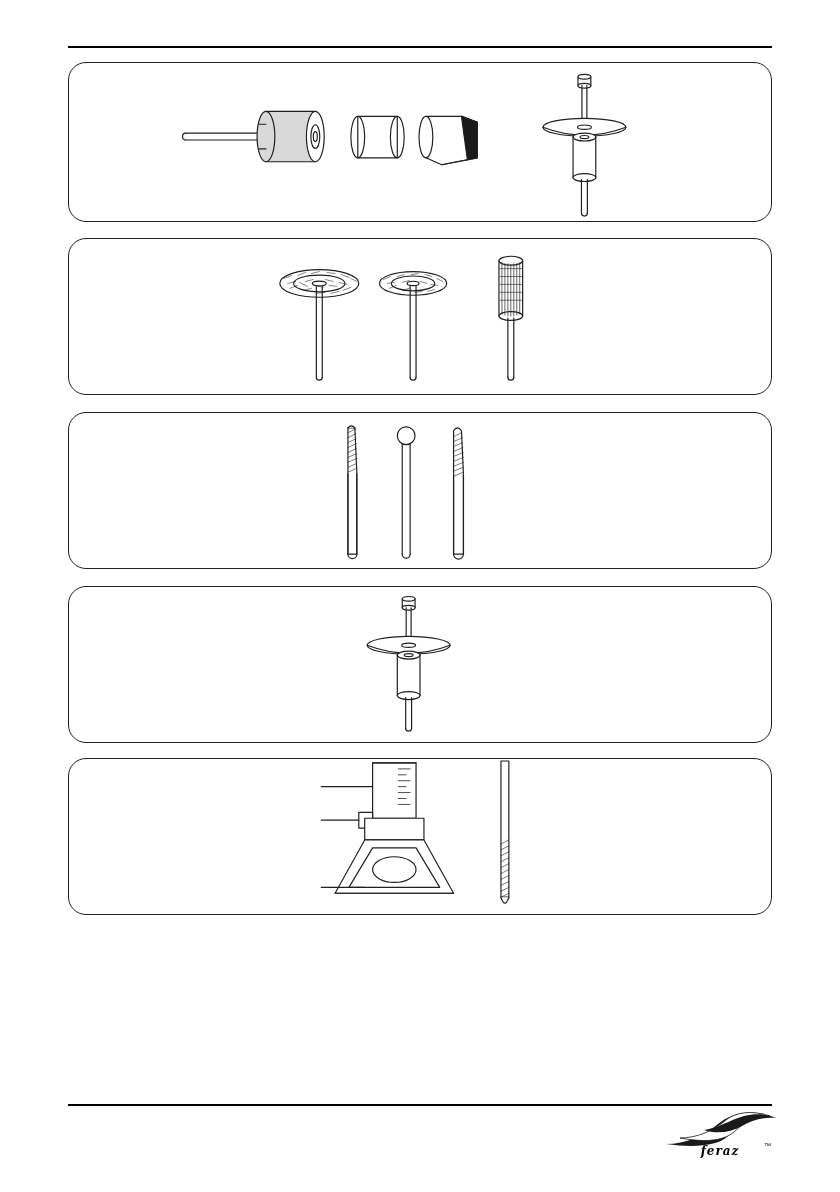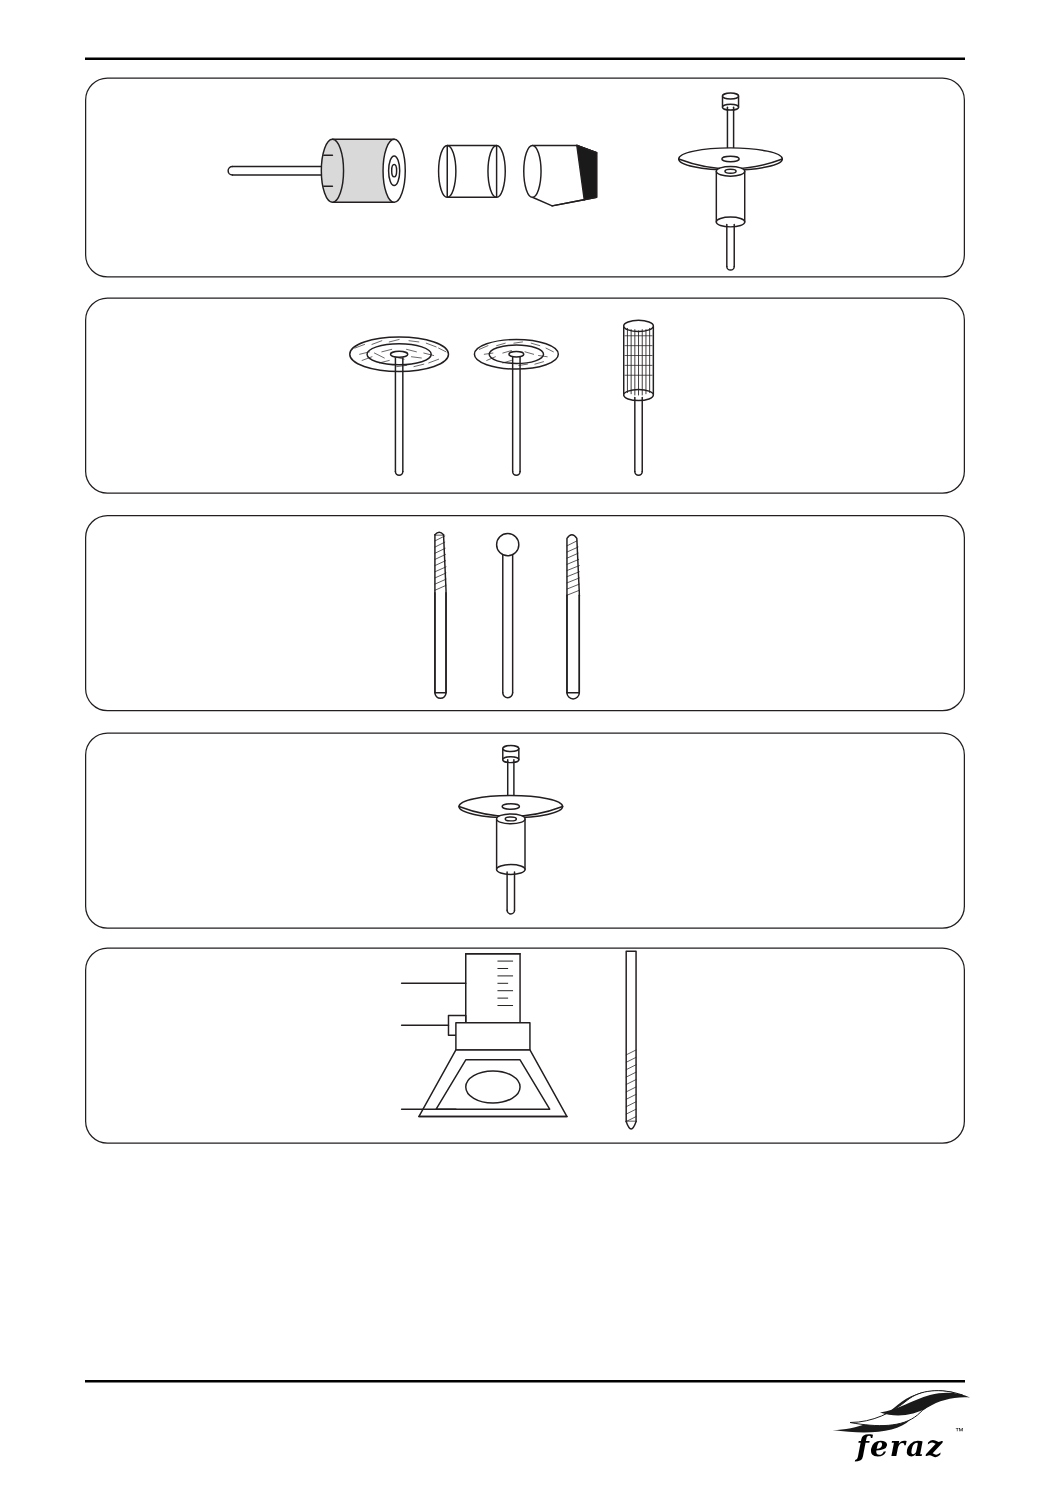--- a/index.html
+++ b/index.html
@@ -63,21 +63,21 @@
   }
   .logo-text {
     position: absolute;
     left: 8px;
     top: 36px;
     width: 104px;
     text-align: center;
     font-family: "DejaVu Serif", serif;
     font-style: italic;
     font-weight: bold;
-    font-size: 23px;
+    font-size: 12px;
     letter-spacing: 1px;
     color: #000;
   }
   .logo-tm {
     position: absolute;
     left: 104px;
     top: 34px;
     font-size: 7px;
     font-family: "Liberation Sans", sans-serif;
   }

